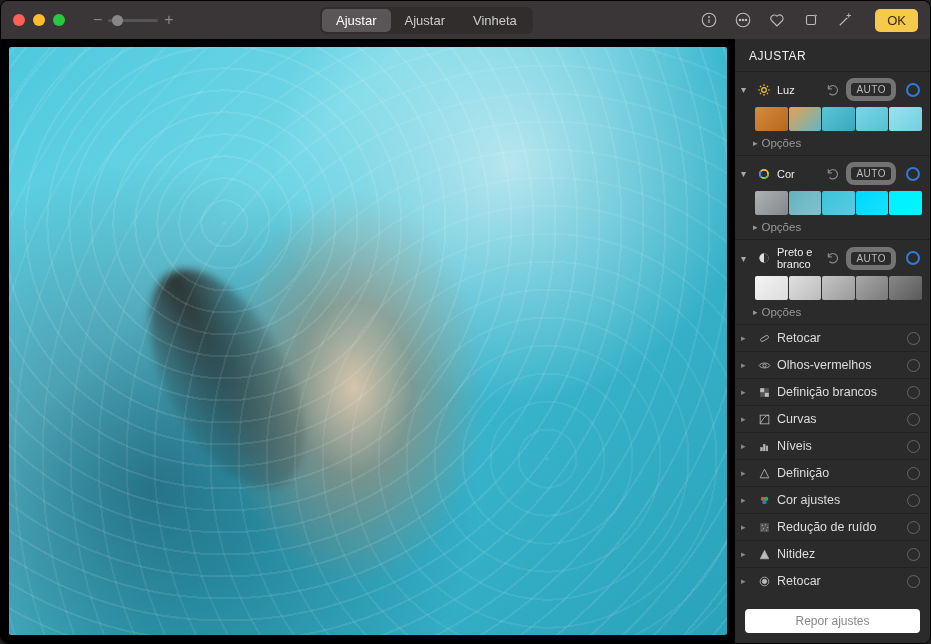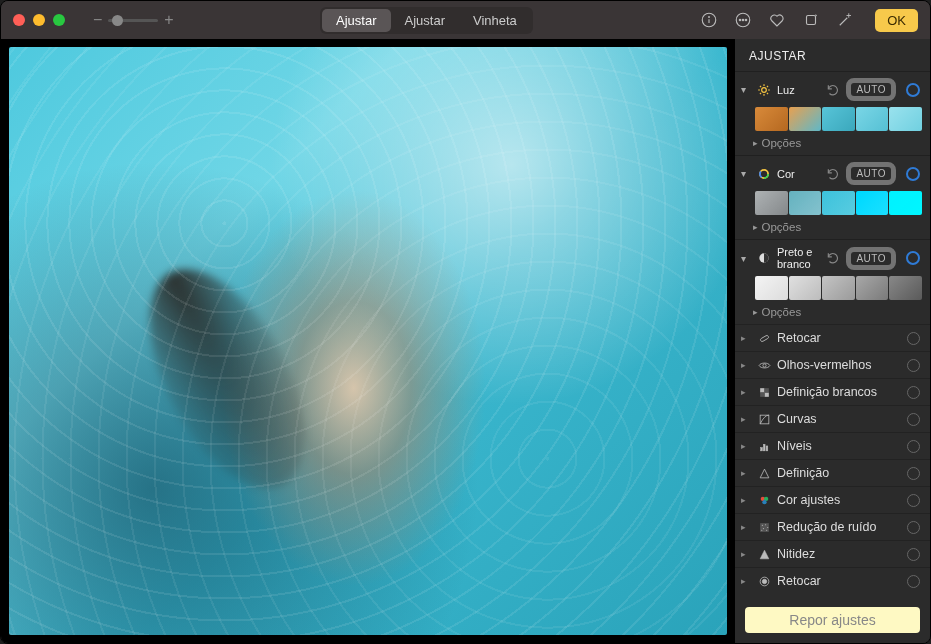--- a/index.html
+++ b/index.html
@@ -81,21 +81,21 @@
 .options-row .chv { font-size: 9px; }
 
 .row { display: flex; align-items: center; padding: 6px 10px 6px 6px; gap: 6px; border-top: 1px solid rgba(0,0,0,0.2); cursor: pointer; }
 .row .chv { width: 10px; font-size: 9px; color: #888; }
 .row .ricon { width: 14px; height: 14px; display:flex; align-items:center; justify-content:center; }
 .row .ricon svg { width: 13px; height: 13px; }
 .row .rlabel { flex: 1; color: #ddd; font-size: 12.5px; }
 .row .ring2 { width: 13px; height: 13px; border: 1.5px solid #666; border-radius: 50%; }
 
 .footer { margin-top: auto; padding: 10px; }
-.reset-btn { width: 100%; padding: 5px; background: #fef9c3; color: #888; font-size: 14px; text-align: center; border-radius: 4px; cursor: pointer; }
+.reset-btn { width: 100%; padding: 5px; background: #ffffff; color: #888; font-size: 12px; text-align: center; border-radius: 4px; cursor: pointer; }
 </style>
 </head>
 <body>
 
 <div class="window">
 
   <div class="titlebar">
     <div class="traffic">
       <div class="tl red"></div>
       <div class="tl yellow"></div>

